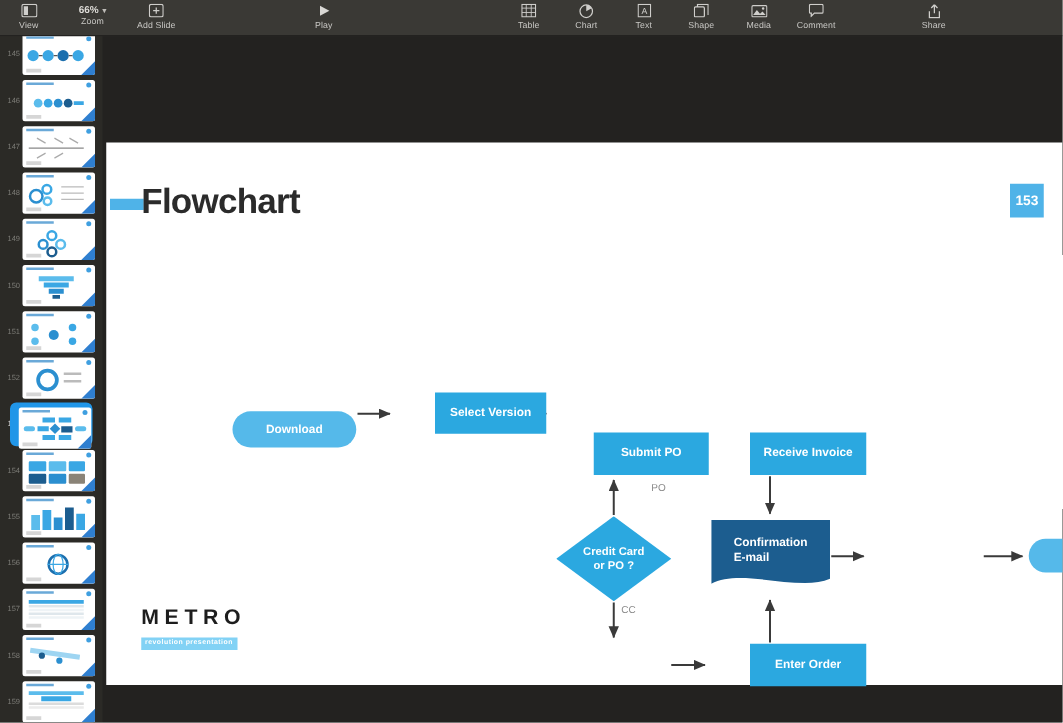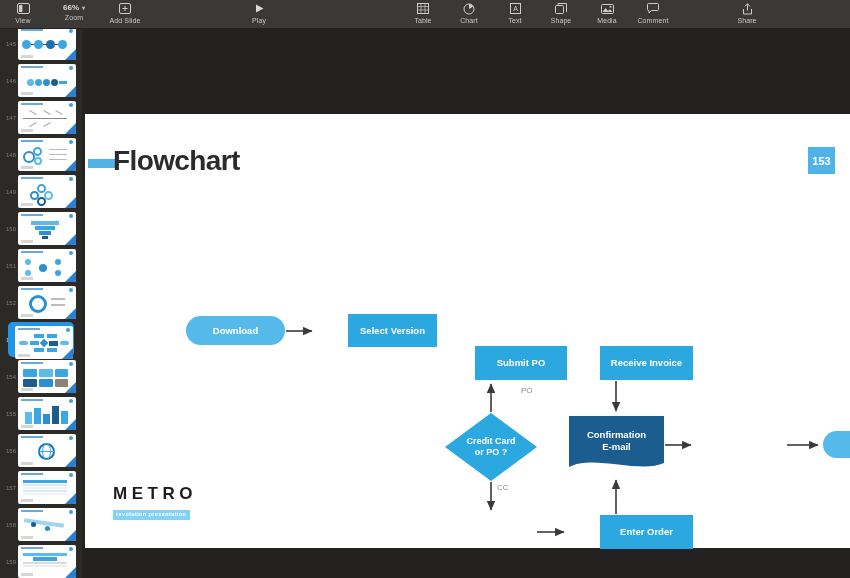--- a/index.html
+++ b/index.html
@@ -539,21 +539,21 @@
           <line x1="452" y1="418" x2="479" y2="418"></line>
           <line x1="531" y1="267" x2="531" y2="297"></line>
           <line x1="531" y1="400" x2="531" y2="366"></line>
           <line x1="580" y1="331" x2="606" y2="331"></line>
           <line x1="702" y1="331" x2="733" y2="331"></line>
         </g>
       </svg>
 
       <div class="flow">
 
-        <div class="node n-pill" style="left:101px;top:202px;width:99px;height:29px;">
+        <div class="node n-pill" style="left:101px;top:215px;width:99px;height:29px;">
           <span>Download</span>
         </div>
 
         <div class="node n-rect" style="left:232px;top:200px;width:89px;height:33px;">
           <span>Select Version</span>
         </div>
 
         <div class="node n-diamond" style="left:360px;top:299px;width:92px;height:68px;">
           <svg class="diamond-shape" viewBox="0 0 92 68" preserveAspectRatio="none">
             <polygon points="46,0 92,34 46,68 0,34" fill="#2ba8e0"></polygon>
@@ -567,21 +567,21 @@
 
         <div class="node n-rect" style="left:484px;top:232px;width:93px;height:34px;">
           <span>Receive Invoice</span>
         </div>
 
 
         <div class="node n-rect" style="left:484px;top:401px;width:93px;height:34px;">
           <span>Enter Order</span>
         </div>
 
-        <div class="doc-wrap" style="left:484px;top:302px;width:95px;height:58px;text-align:center;">
+        <div class="doc-wrap" style="left:484px;top:302px;width:95px;height:58px;">
           <svg width="95" height="58" viewBox="0 0 95 58">
             <path d="M0,0 H95 V47 C71,58 24,38 0,51 Z" fill="#1c5d8f"></path>
           </svg>
           <span class="lbl">Confirmation<br>E-mail</span>
         </div>
 
 
         <div class="node n-pill" style="left:738px;top:317px;width:95px;height:27px;">
           
         </div>

